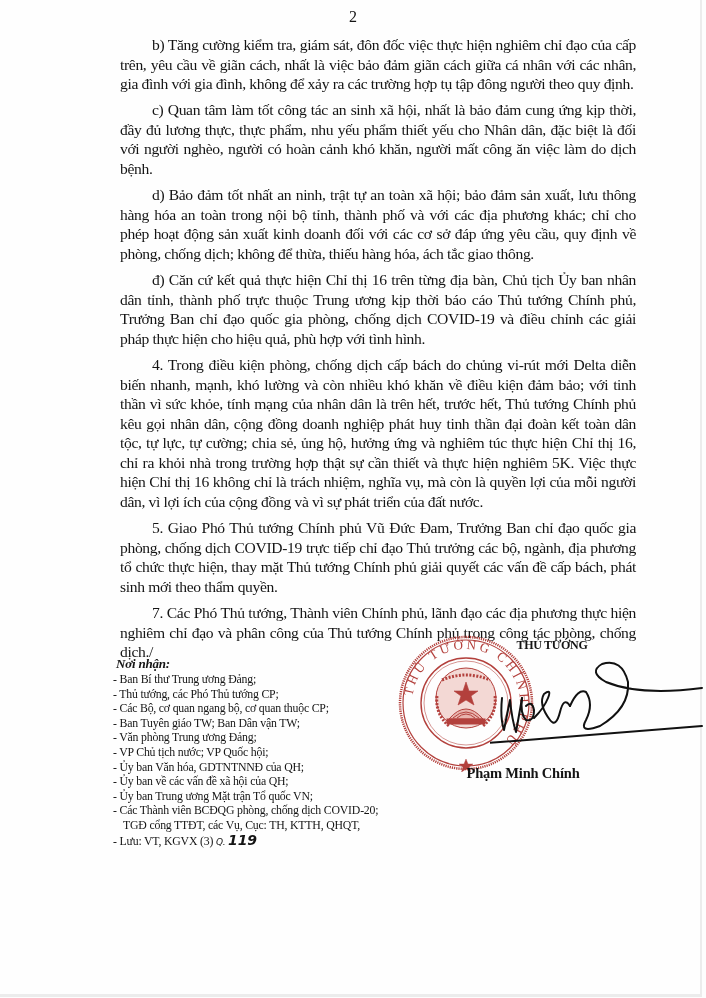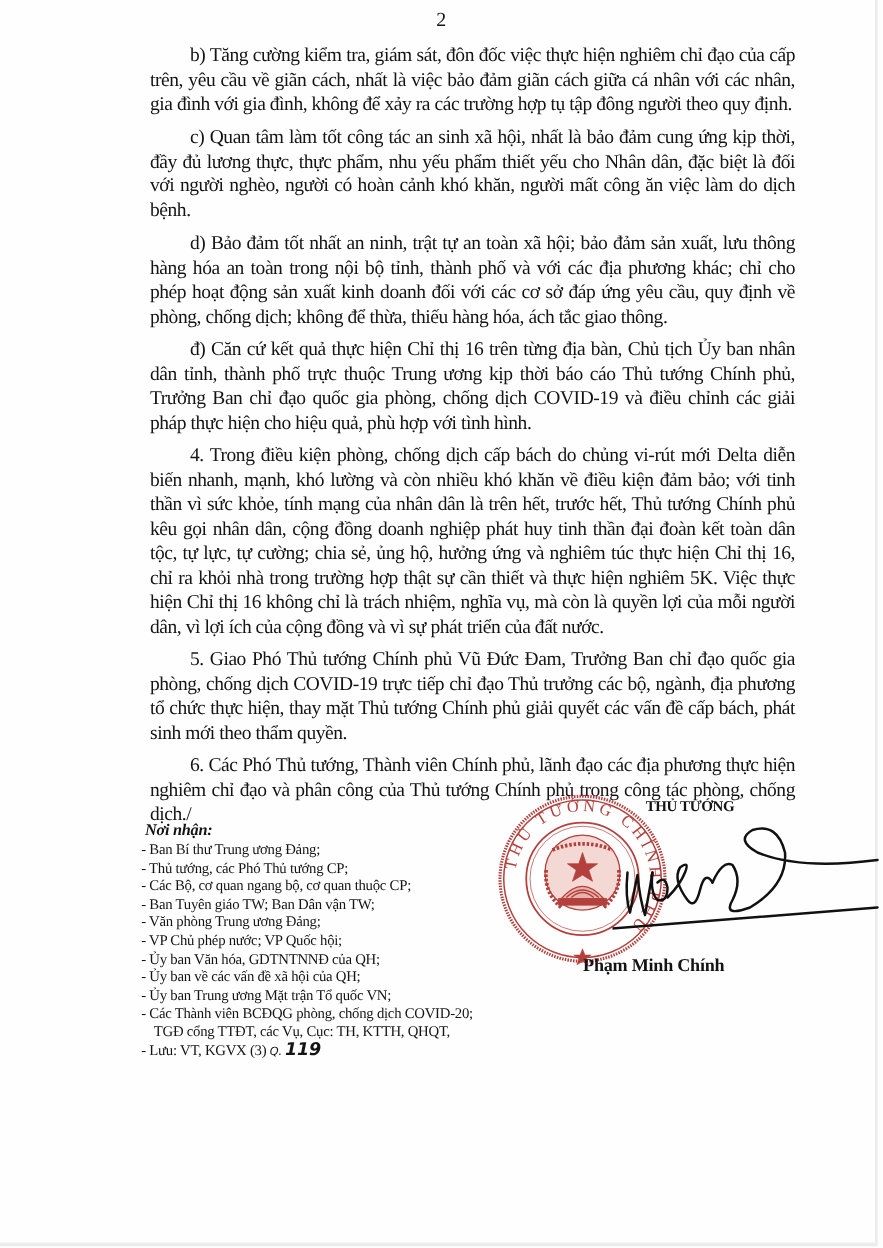--- a/index.html
+++ b/index.html
@@ -70,31 +70,31 @@
 
   <div class="page-number">2</div>
 
   <div class="body-text">
     <p>b) Tăng cường kiểm tra, giám sát, đôn đốc việc thực hiện nghiêm chỉ đạo của cấp trên, yêu cầu về giãn cách, nhất là việc bảo đảm giãn cách giữa cá nhân với các nhân, gia đình với gia đình, không để xảy ra các trường hợp tụ tập đông người theo quy định.</p>
     <p>c) Quan tâm làm tốt công tác an sinh xã hội, nhất là bảo đảm cung ứng kịp thời, đầy đủ lương thực, thực phẩm, nhu yếu phẩm thiết yếu cho Nhân dân, đặc biệt là đối với người nghèo, người có hoàn cảnh khó khăn, người mất công ăn việc làm do dịch bệnh.</p>
     <p>d) Bảo đảm tốt nhất an ninh, trật tự an toàn xã hội; bảo đảm sản xuất, lưu thông hàng hóa an toàn trong nội bộ tỉnh, thành phố và với các địa phương khác; chỉ cho phép hoạt động sản xuất kinh doanh đối với các cơ sở đáp ứng yêu cầu, quy định về phòng, chống dịch; không để thừa, thiếu hàng hóa, ách tắc giao thông.</p>
     <p>đ) Căn cứ kết quả thực hiện Chỉ thị 16 trên từng địa bàn, Chủ tịch Ủy ban nhân dân tỉnh, thành phố trực thuộc Trung ương kịp thời báo cáo Thủ tướng Chính phủ, Trưởng Ban chỉ đạo quốc gia phòng, chống dịch COVID-19 và điều chỉnh các giải pháp thực hiện cho hiệu quả, phù hợp với tình hình.</p>
     <p>4. Trong điều kiện phòng, chống dịch cấp bách do chủng vi-rút mới Delta diễn biến nhanh, mạnh, khó lường và còn nhiều khó khăn về điều kiện đảm bảo; với tinh thần vì sức khỏe, tính mạng của nhân dân là trên hết, trước hết, Thủ tướng Chính phủ kêu gọi nhân dân, cộng đồng doanh nghiệp phát huy tinh thần đại đoàn kết toàn dân tộc, tự lực, tự cường; chia sẻ, ủng hộ, hưởng ứng và nghiêm túc thực hiện Chỉ thị 16, chỉ ra khỏi nhà trong trường hợp thật sự cần thiết và thực hiện nghiêm 5K. Việc thực hiện Chỉ thị 16 không chỉ là trách nhiệm, nghĩa vụ, mà còn là quyền lợi của mỗi người dân, vì lợi ích của cộng đồng và vì sự phát triển của đất nước.</p>
     <p>5. Giao Phó Thủ tướng Chính phủ Vũ Đức Đam, Trưởng Ban chỉ đạo quốc gia phòng, chống dịch COVID-19 trực tiếp chỉ đạo Thủ trưởng các bộ, ngành, địa phương tổ chức thực hiện, thay mặt Thủ tướng Chính phủ giải quyết các vấn đề cấp bách, phát sinh mới theo thẩm quyền.</p>
-    <p>6. Các Phó Thủ tướng, Thành viên Chính phủ, lãnh đạo các địa phương thực hiện nghiêm chỉ đạo và phân công của Thủ tướng Chính phủ trong công tác phòng, chống dịch./</p>
+    <p>7. Các Phó Thủ tướng, Thành viên Chính phủ, lãnh đạo các địa phương thực hiện nghiêm chỉ đạo và phân công của Thủ tướng Chính phủ trong công tác phòng, chống dịch./</p>
   </div>
 
   <div class="recipients">
     <div class="heading">Nơi nhận:</div>
     <div class="item">- Ban Bí thư Trung ương Đảng;</div>
     <div class="item">- Thủ tướng, các Phó Thủ tướng CP;</div>
     <div class="item">- Các Bộ, cơ quan ngang bộ, cơ quan thuộc CP;</div>
     <div class="item">- Ban Tuyên giáo TW; Ban Dân vận TW;</div>
     <div class="item">- Văn phòng Trung ương Đảng;</div>
-    <div class="item">- VP Chủ phép nước; VP Quốc hội;</div>
+    <div class="item">- VP Chủ tịch nước; VP Quốc hội;</div>
     <div class="item">- Ủy ban Văn hóa, GDTNTNNĐ của QH;</div>
     <div class="item">- Ủy ban về các vấn đề xã hội của QH;</div>
     <div class="item">- Ủy ban Trung ương Mặt trận Tổ quốc VN;</div>
     <div class="item">- Các Thành viên BCĐQG phòng, chống dịch COVID-20;</div>
     <div class="cont">TGĐ cổng TTĐT, các Vụ, Cục: TH, KTTH, QHQT,</div>
     <div class="item">
       <span>- Lưu: VT, KGVX (3)</span>
       <span class="handwritten"><span>Q.</span> <b>119</b></span>
     </div>
   </div>

